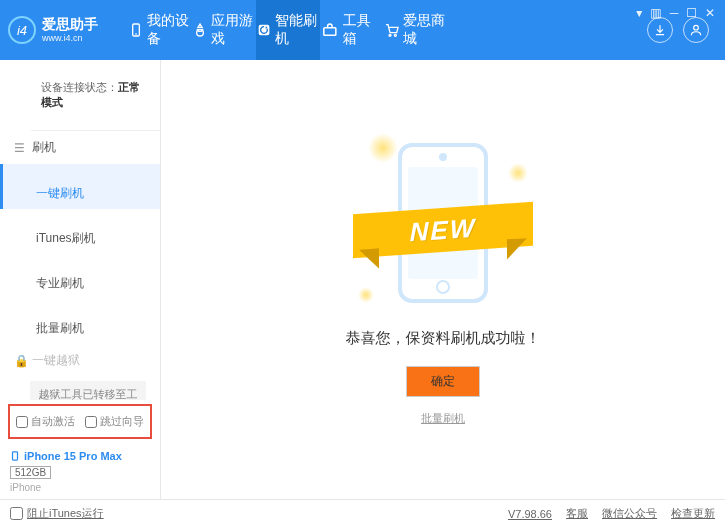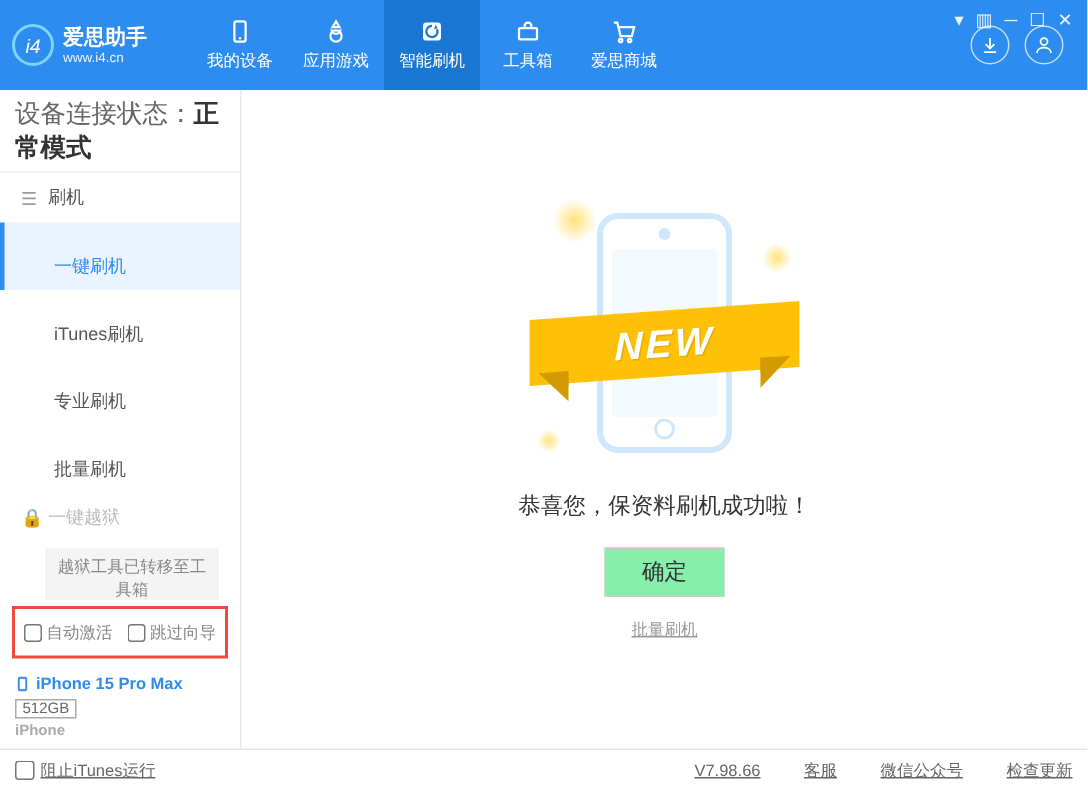--- a/index.html
+++ b/index.html
@@ -5,67 +5,67 @@
 * { margin: 0; padding: 0; box-sizing: border-box; font-family: "Microsoft YaHei", Arial, sans-serif; }
 body { width: 725px; height: 527px; display: flex; flex-direction: column; background: #fff; font-size: 12px; overflow: hidden; }
 
 .header { background: #2d8cf0; color: #fff; height: 60px; display: flex; align-items: center; padding: 0 8px; }
 .logo-area { display: flex; align-items: center; gap: 6px; width: 120px; }
 .logo-circle { width: 28px; height: 28px; border: 2px solid #7dd3fc; border-radius: 50%; display: flex; align-items: center; justify-content: center; font-weight: normal; font-size: 13px; font-style: italic; }
 .logo-text { display: flex; flex-direction: column; line-height: 1.2; }
 .logo-title { font-size: 14px; font-weight: bold; }
 .logo-url { font-size: 9px; opacity: 0.9; }
 .nav { display: flex; flex: 1; }
-.nav-item { width: 64px; display: flex; flex-direction: column; align-items: center; justify-content: center; gap: 3px; height: 60px; cursor: pointer; font-size: 11px; }
+.nav-item { width: 64px; display: flex; flex-direction: row; align-items: center; justify-content: center; gap: 3px; height: 60px; cursor: pointer; font-size: 14px; }
 .nav-item.active { background: #1976d2; }
 .nav-icon { width: 20px; height: 18px; }
 .win-ctrl-top { display: flex; gap: 8px; position: absolute; top: 6px; right: 10px; }
 .win-icon { cursor: pointer; opacity: 0.9; }
 .header-right { display: flex; align-items: center; gap: 10px; margin-left: auto; margin-right: 8px; }
 .circle-btn { width: 26px; height: 26px; border: 1.5px solid rgba(255,255,255,0.7); border-radius: 50%; display: flex; align-items: center; justify-content: center; cursor: pointer; }
 
 .body-area { flex: 1; display: flex; min-height: 0; }
 .sidebar { width: 161px; border-right: 1px solid #e8e8e8; display: flex; flex-direction: column; }
-.status-bar { padding: 4px 10px; font-size: 17px; color: #666; border-bottom: 1px solid #eee; }
+.status-bar { padding: 20px 10px; font-size: 11px; color: #666; border-bottom: 1px solid #eee; margin-left: 31px; }
 .status-bar b { color: #333; }
 .side-list { flex: 1; overflow-y: auto; }
 .side-group { display: flex; align-items: center; gap: 6px; padding: 8px 14px; color: #555; font-size: 12px; }
 .side-group .gicon { color: #999; width: 12px; }
 .side-item { padding: 21px 10px 7px 36px; color: #555; cursor: pointer; font-size: 12px; }
 .side-item.active { background: #eaf3ff; color: #2d8cf0; border-left: 3px solid #2d8cf0; padding-left: 33px; }
 .side-item.sub-note { background: #f4f4f4; color: #888; margin: 4px 14px 4px 30px; padding: 6px; line-height: 1.4; font-size: 11px; text-align: center; }
 .locked .gicon { color: #ccc; }
 .locked { color: #bbb; }
 .checkbox-row { border: 2px solid #e74c3c; margin: 4px 8px; padding: 8px 6px; display: flex; gap: 10px; align-items: center; font-size: 11px; color: #888; }
 .checkbox-row label { display: flex; align-items: center; gap: 3px; cursor: pointer; }
 .checkbox-row input { width: 12px; height: 12px; }
 .device-info { padding: 6px 10px; font-size: 11px; }
 .device-name { color: #2d8cf0; font-weight: bold; display: flex; align-items: center; gap: 4px; }
 .device-badge { display: inline-block; border: 1px solid #aaa; padding: 0 4px; font-size: 10px; color: #666; margin: 3px 0; }
-.device-type { color: #aaa; font-size: 10px; font-weight: bold; }
+.device-type { color: #aaa; font-size: 10px; }
 
 .main { flex: 1; display: flex; flex-direction: column; align-items: center; justify-content: center; position: relative; }
 .illus { width: 170px; height: 180px; position: relative; margin-bottom: 16px; }
 .phone { position: absolute; left: 50%; top: 10px; transform: translateX(-50%); width: 90px; height: 160px; background: #fff; border: 4px solid #cfe6fb; border-radius: 14px; }
 .phone::before { content: ""; position: absolute; top: 6px; left: 50%; transform: translateX(-50%); width: 8px; height: 8px; background: #cfe6fb; border-radius: 50%; }
 .phone-screen { position: absolute; top: 20px; left: 6px; right: 6px; bottom: 20px; background: #f2f9ff; border-radius: 3px; }
 .phone::after { content: ""; position: absolute; bottom: 5px; left: 50%; transform: translateX(-50%); width: 10px; height: 10px; border: 2px solid #cfe6fb; border-radius: 50%; }
 .ribbon { position: absolute; top: 75px; left: -5px; right: -5px; height: 44px; background: #ffc107; transform: skewY(-4deg); display: flex; align-items: center; justify-content: center; color: #fff; font-weight: 900; font-size: 26px; letter-spacing: 2px; font-style: italic; text-shadow: 1px 1px 0 rgba(0,0,0,0.1); }
 .ribbon::before, .ribbon::after { content: ""; position: absolute; width: 0; height: 0; border: 10px solid transparent; bottom: -12px; }
 .ribbon::before { left: 6px; border-top-color: #d49b00; border-right-color: #d49b00; }
 .ribbon::after { right: 6px; border-top-color: #d49b00; border-left-color: #d49b00; }
 .sparkle { position: absolute; background: radial-gradient(circle,#ffe27a 0%,transparent 70%); border-radius: 50%; }
 .msg { font-size: 15px; color: #333; margin-bottom: 18px; }
-.ok-btn { padding: 6px 24px; border: 1px solid #ccc; background: #86efac; cursor: pointer; font-size: 15px; color: #333; margin-bottom: 14px; }
+.ok-btn { padding: 6px 24px; border: 1px solid #ccc; background: #f97316; cursor: pointer; font-size: 12px; color: #333; margin-bottom: 14px; }
 .log-link { font-size: 11px; color: #999; cursor: pointer; text-decoration: underline; }
 
 .footer { height: 28px; border-top: 1px solid #e5e5e5; display: flex; align-items: center; padding: 0 10px; font-size: 11px; color: #666; gap: 14px; text-decoration: underline; }
 .footer label { display: flex; align-items: center; gap: 4px; cursor: pointer; }
 .footer .spacer { flex: 1; }
-.footer-link { cursor: pointer; margin-left: 15px; }
+.footer-link { cursor: pointer; }
 </style>
 </head>
 <body>
 
 <div class="header">
   <div class="win-ctrl-top">
     <span class="win-icon">▾</span>
     <span class="win-icon">▥</span>
     <span class="win-icon">─</span>
     <span class="win-icon">☐</span>

